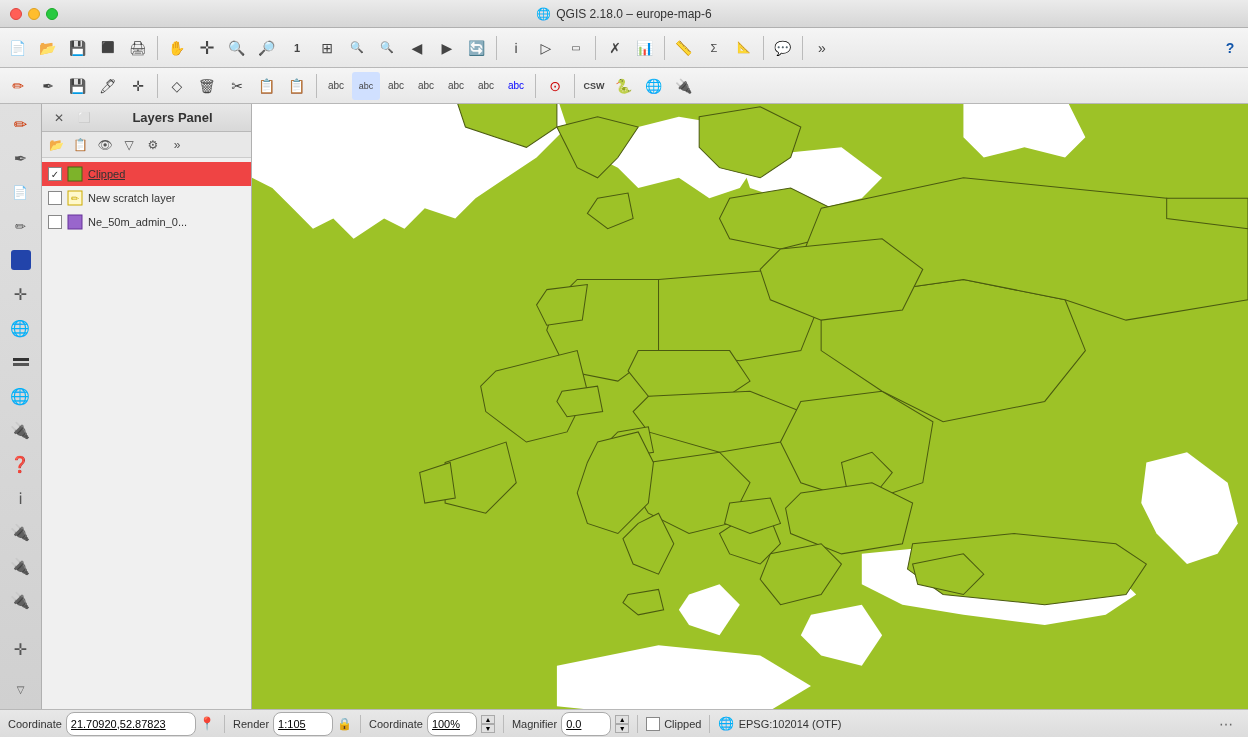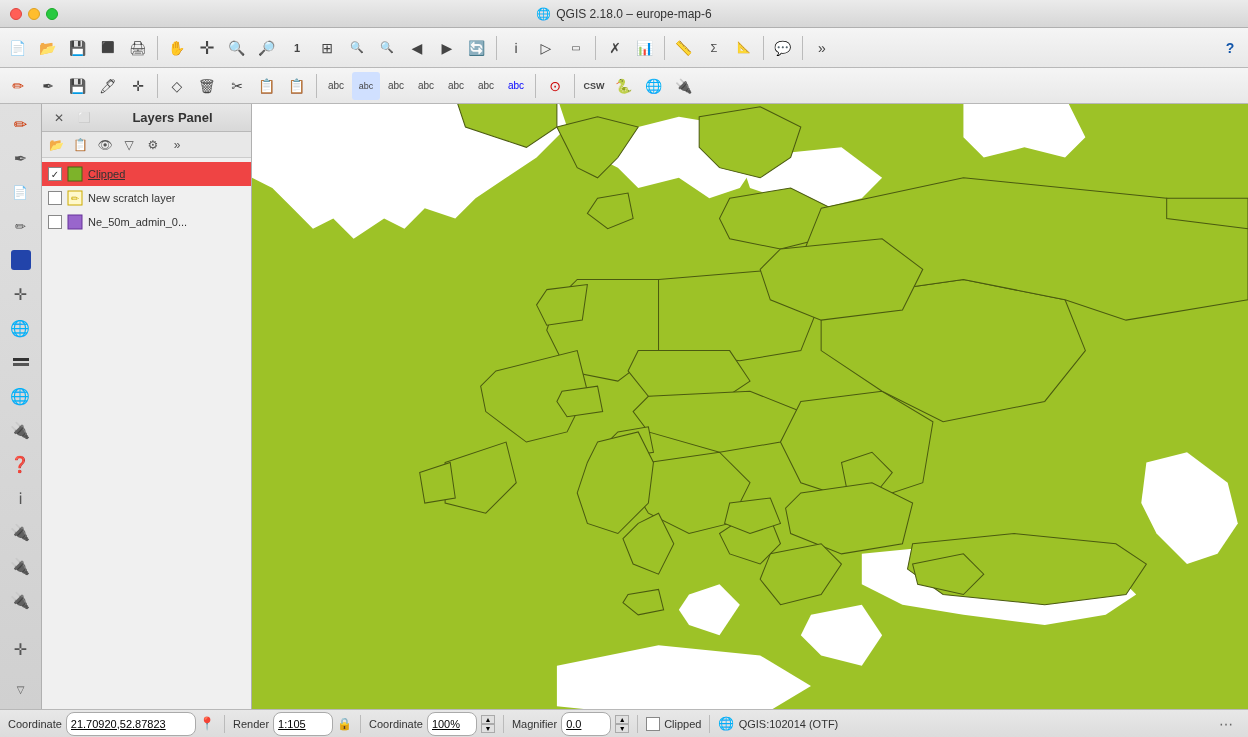--- a/index.html
+++ b/index.html
@@ -429,17 +429,17 @@
     </div>
   </div>
   <div class="status-separator"></div>
   <div class="status-field">
     <div class="render-checkbox"></div>
     <span>Clipped</span>
   </div>
   <div class="status-separator"></div>
   <div class="status-field" style="cursor:pointer">
     <span style="font-size:13px">🌐</span>
-    <span>QGIS:102014 (OTF)</span>
+    <span>EPSG:102014 (OTF)</span>
   </div>
   <div style="flex:1"></div>
   <button class="tb-btn" style="font-size:14px;color:#666">⋯</button>
 </div>
 
 </body></html>

